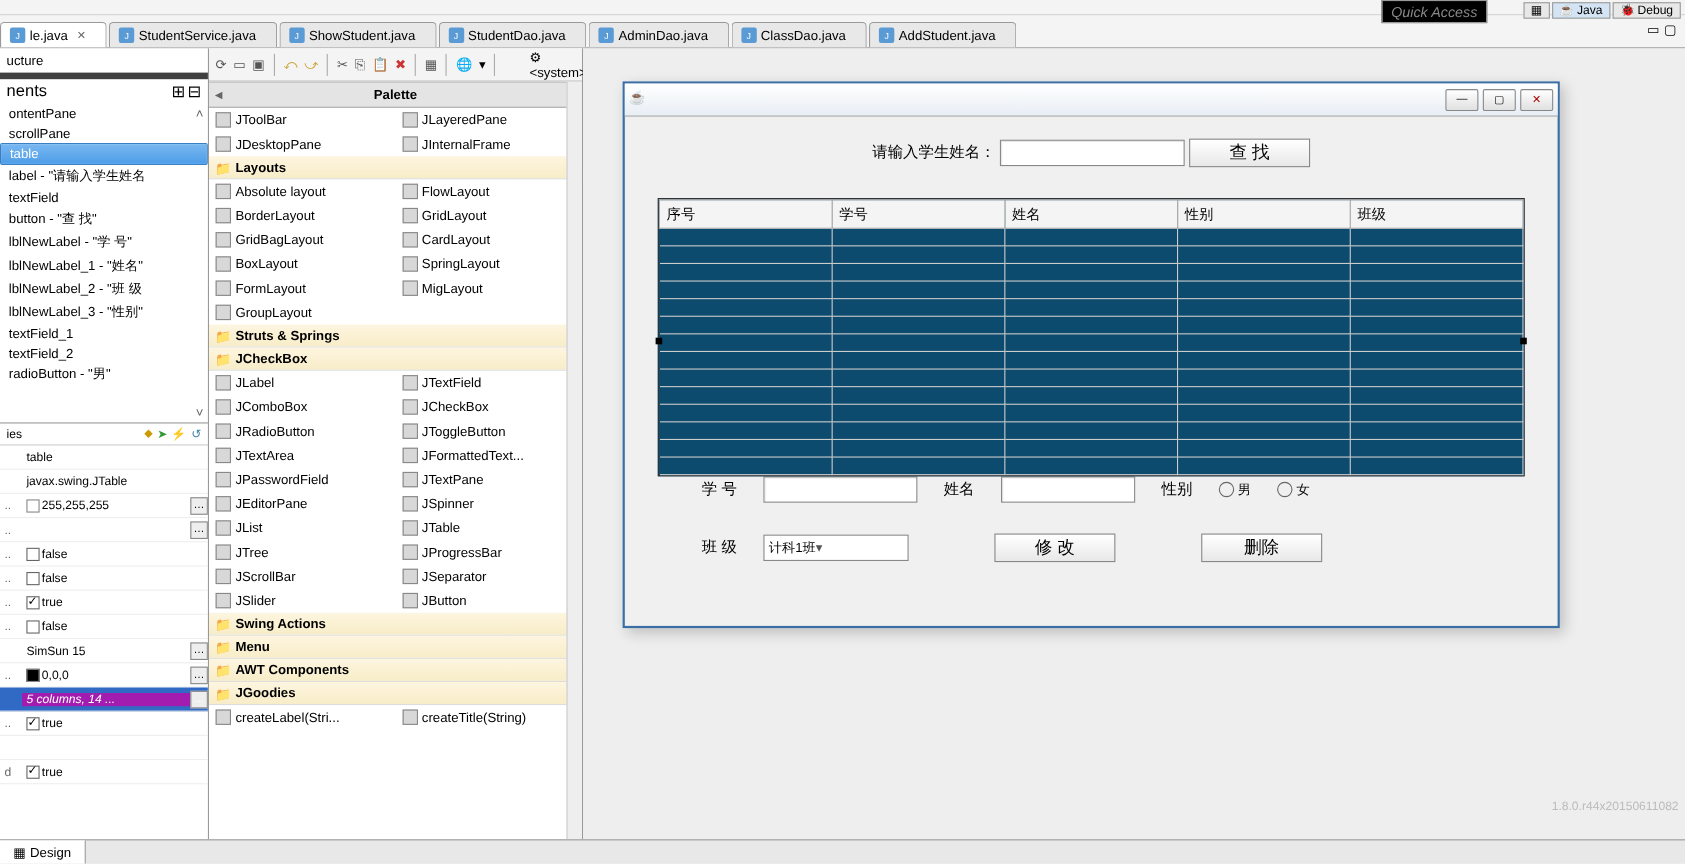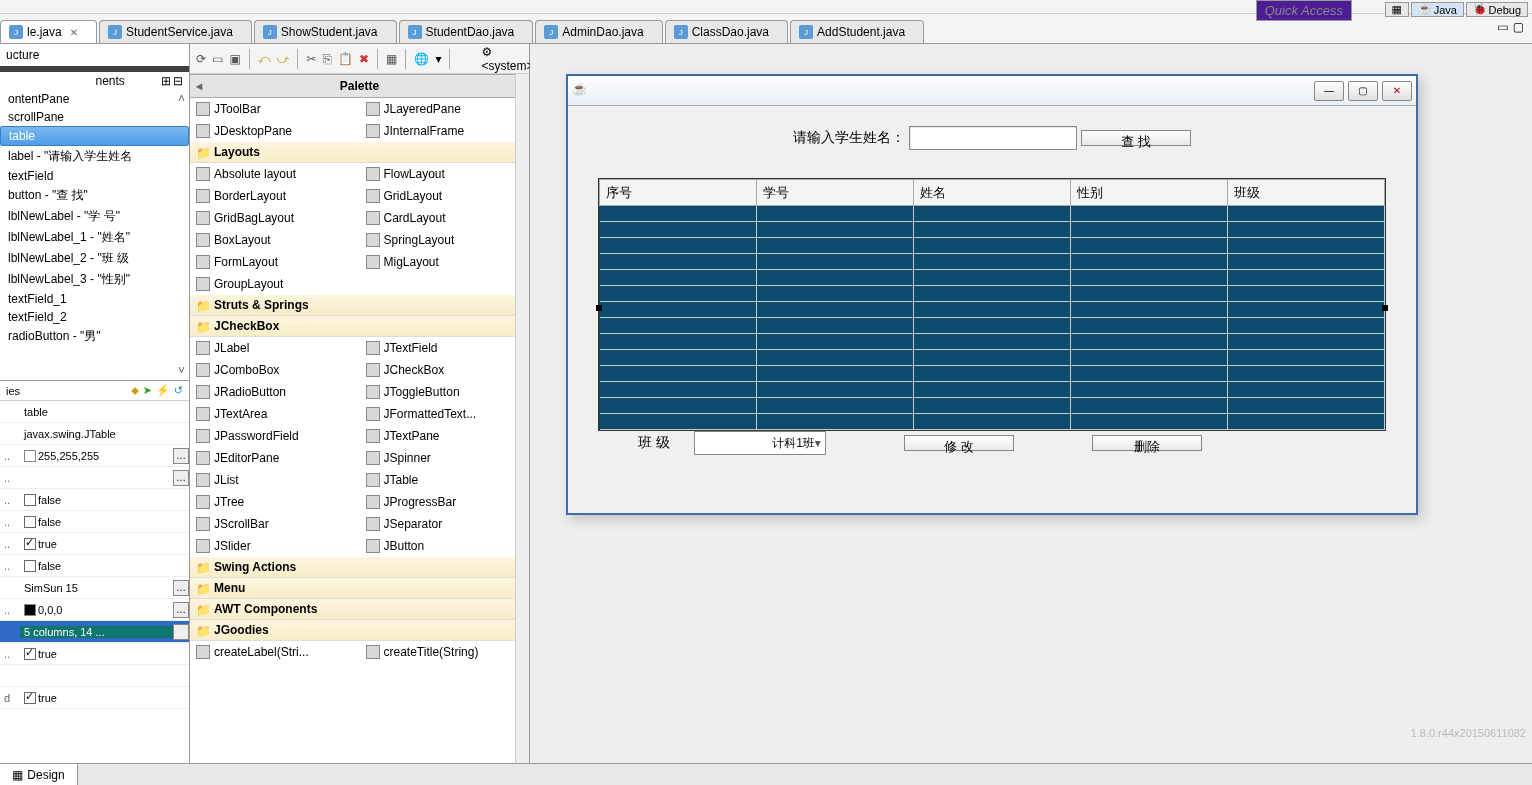--- a/index.html
+++ b/index.html
@@ -1,57 +1,57 @@
 <!DOCTYPE html>
 <html><head>
 <meta charset="utf-8">
 <style>
 * { box-sizing: border-box; margin: 0; padding: 0; font-family: "Microsoft YaHei", SimSun, Arial, sans-serif; }
 body { background: #f0f0f0; font-size: 12px; color: #000; overflow: hidden; width: 1532px; height: 785px; }
 
 
 .top-toolbar { height: 14px; background: #f4f4f4; border-bottom: 1px solid #ccc; display: flex; align-items: center; padding: 0 4px; gap: 6px; }
-.quick-access { position: absolute; right: 180px; top: 0; border: 1px solid #999; background: #4c1d95; padding: 2px 8px; font-size: 13px; color: #888; font-style: italic; }
+.quick-access { position: absolute; right: 180px; top: 0; border: 1px solid #999; background: #000000; padding: 2px 8px; font-size: 13px; color: #888; font-style: italic; }
 .perspectives { position: absolute; right: 4px; top: 2px; display: flex; gap: 2px; }
 .persp-btn { border: 1px solid #999; background: #e8e8e8; padding: 0 6px; font-size: 11px; display: flex; align-items: center; gap: 2px; }
 .persp-btn.active { background: #d4e4f4; }
 
 
 .editor-tabs { height: 30px; background: #f4f4f4; display: flex; align-items: flex-end; border-bottom: 1px solid #999; padding-left: 0; }
 .editor-tab { padding: 4px 18px 4px 8px; border: 1px solid #999; border-bottom: none; margin-right: 2px; background: #e8e8e8; font-size: 12px; display: flex; align-items: center; gap: 4px; position: relative; border-radius: 4px 4px 0 0; }
 .editor-tab.active { background: #fff; }
 .tab-close { font-size: 10px; color: #666; margin-left: 4px; }
 .java-icon { width: 14px; height: 14px; background: #5b9bd5; border-radius: 2px; color: #fff; font-size: 8px; display: flex; align-items: center; justify-content: center; }
 .maximize-icons { position: absolute; right: 8px; top: 20px; display: flex; gap: 4px; }
 
 
 .main-layout { display: flex; height: calc(100% - 44px - 22px); }
 .left-col { width: 190px; background: #fff; border-right: 1px solid #999; display: flex; flex-direction: column; }
 .palette-col { width: 340px; background: #fff; border-right: 1px solid #999; }
 .design-col { flex: 1; background: #eee; position: relative; }
 
 
 .structure-header { font-weight: normal; padding: 4px 6px; border-bottom: 6px solid #404040; font-size: 12px; display:flex; justify-content:space-between; }
-.structure-sub { padding: 2px 6px; font-size: 12px; display: flex; justify-content: flex-end; gap: 36px; }
+.structure-sub { padding: 2px 6px; font-size: 15px; display: flex; justify-content: space-between; }
 .structure-sub .icons { display: flex; gap: 2px; }
 .tree { overflow-y: auto; flex: 0 0 290px; position: relative; }
 .tree-item { padding: 2px 4px 2px 8px; font-size: 12px; cursor: default; white-space: nowrap; overflow: hidden; }
 .tree-item.selected { background: linear-gradient(#7ab8f0, #4d9de8); color: #fff; border: 1px solid #3a7fc4; border-radius: 2px; }
 .tree-scroll-down { position: absolute; right: 4px; bottom: 2px; color: #666; font-size: 12px; }
 .tree-scroll-up { position: absolute; right: 4px; top: 2px; color: #666; font-size: 12px; }
 
 
 .props-header { padding: 3px 6px; border-top: 1px solid #999; border-bottom: 1px solid #ccc; font-size: 11px; display: flex; justify-content: space-between; align-items: center; }
 .props-header .icons { display:flex; gap:4px; }
 .props-table { overflow-y: auto; flex: 1; }
 .prop-row { display: flex; font-size: 11px; border-bottom: 1px solid #eee; height: 22px; align-items: center; }
 .prop-row.selected { background: #316ac5; color: #fff; }
 .prop-key { width: 20px; padding-left: 4px; color: #666; }
 .prop-val { flex: 1; padding: 0 4px; display: flex; align-items: center; gap: 2px; }
-.prop-val.sel { background: #0f766e; color: #fff; }
+.prop-val.sel { background: #a21caf; color: #fff; font-style: italic; }
 .prop-btn { width: 16px; height: 16px; border: 1px solid #888; background: #eee; font-size: 10px; display:flex; align-items:center; justify-content:center; }
 .checkbox { width: 12px; height: 12px; border: 1px solid #666; display: inline-block; background: #fff; position: relative; }
 .checkbox.checked::after { content: "✓"; position: absolute; top: -3px; left: 0; font-size: 11px; color: #000; }
 .color-swatch { width: 12px; height: 12px; display: inline-block; border: 1px solid #888; }
 
 
 .palette-toolbar { height: 30px; border-bottom: 1px solid #ccc; display: flex; align-items: center; padding: 0 6px; gap: 6px; background: #f4f4f4; }
 .palette-tool { width: 20px; height: 20px; display: flex; align-items: center; justify-content: center; color: #555; }
 .palette-tool.sep { border-left: 1px solid #aaa; margin: 0 2px; }
 .system-combo { border: 1px solid transparent; padding: 2px 18px 2px 22px; font-size: 12px; position: relative; }
@@ -69,32 +69,32 @@
 .canvas { padding: 30px 30px 0 36px; }
 .jframe { width: 852px; border: 2px solid #3a6ea5; background: #f0f0f0; box-shadow: 4px 4px 12px rgba(0,0,0,0.2); }
 .titlebar { height: 30px; background: linear-gradient(#fff, #e8eef5); border-bottom: 1px solid #aaa; display: flex; align-items: center; justify-content: space-between; padding: 0 4px; }
 .titlebar .coffee { width: 18px; height: 18px; }
 .winbtns { display: flex; gap: 4px; }
 .winbtn { width: 30px; height: 20px; border: 1px solid #888; background: linear-gradient(#fff,#e0e0e0); display: flex; align-items: center; justify-content: center; border-radius: 2px; font-size: 10px; }
 .winbtn.close { color: #a00; }
 .frame-body { padding: 20px 30px 30px 30px; }
 .search-row { display: flex; align-items: center; justify-content: center; gap: 4px; margin-bottom: 28px; }
 .jtextfield { width: 168px; height: 24px; border: 1px solid #888; background: #fff; box-shadow: inset 1px 1px 1px rgba(0,0,0,0.1); }
-.jbutton { padding: 2px 20px; border: 1px solid #888; background: linear-gradient(#fff,#e8e8e8); font-size: 13px; height: 16px; min-width: 110px; }
+.jbutton { padding: 2px 20px; border: 1px solid #888; background: linear-gradient(#fff,#e8e8e8); font-size: 16px; height: 26px; min-width: 110px; }
 .jtable-wrap { border: 1px solid #333; background: #0c4a6e; position: relative; }
 .jtable-wrap::before, .jtable-wrap::after { content:""; position:absolute; width:6px; height:6px; background:#000; }
 .jtable-wrap::before { left:-3px; top:50%; }
 .jtable-wrap::after { right:-3px; top:50%; }
 .jtable { width: 100%; border-collapse: collapse; }
 .jtable th { background: #f4f4f4; border: 1px solid #aaa; padding: 3px 6px; font-weight: normal; font-size: 13px; text-align: left; height: 26px; }
 .jtable td { border-right: 1px solid #ccc; border-bottom: 1px solid #ccc; height: 16px; }
 .form-row { display: flex; align-items: center; gap: 24px; margin-bottom: 28px; padding-left: 40px; }
 .form-row .lbl { font-size: 14px; }
 .radio { width: 14px; height: 14px; border: 1px solid #666; border-radius: 50%; display: inline-block; vertical-align: middle; }
-.jcombo { width: 132px; height: 24px; border: 1px solid #888; background: #fff; display: flex; align-items: center; justify-content: flex-end; padding: 0 4px; font-size: 12px; }
+.jcombo { width: 132px; height: 24px; border: 1px solid #888; background: #fff; display: flex; align-items: center; justify-content: flex-start; padding: 0 4px; font-size: 12px; }
 .jcombo .arrow { color: #555; }
 
 
 .bottom-tabs { position: absolute; bottom: 0; left: 0; right: 0; height: 22px; background: #e8e8e8; border-top: 1px solid #999; display: flex; }
 .bottom-tab { padding: 3px 12px; border-right: 1px solid #999; font-size: 12px; display: flex; align-items: center; gap: 4px; }
 .bottom-tab.active { background: #fff; }
 .version-label { position: absolute; right: 6px; bottom: 24px; color: #bbb; font-size: 11px; }
 </style>
 </head>
 <body>
@@ -620,20 +620,29 @@
                     <td></td>
                     <td></td>
                     <td></td>
                     <td></td>
                     <td></td>
                   </tr>
                 </tbody>
             </table>
           </div>
           <div class="form-row">
+            <span class="lbl">学    号</span>
+            <div class="jtextfield" style="width:140px"></div>
+            <span class="lbl">姓名</span>
+            <div class="jtextfield" style="width:122px"></div>
+            <span class="lbl">性别</span>
+            <span><span class="radio"></span> <span>男</span></span>
+            <span><span class="radio"></span> <span>女</span></span>
+          </div>
+          <div class="form-row">
             <span class="lbl">班    级</span>
             <div class="jcombo">
                 <span>计科1班</span>
                 <span class="arrow">▾</span>
               </div>
             <span style="width:30px"></span>
             <button class="jbutton">修    改</button>
             <span style="width:30px"></span>
             <button class="jbutton">删除</button>
           </div>

